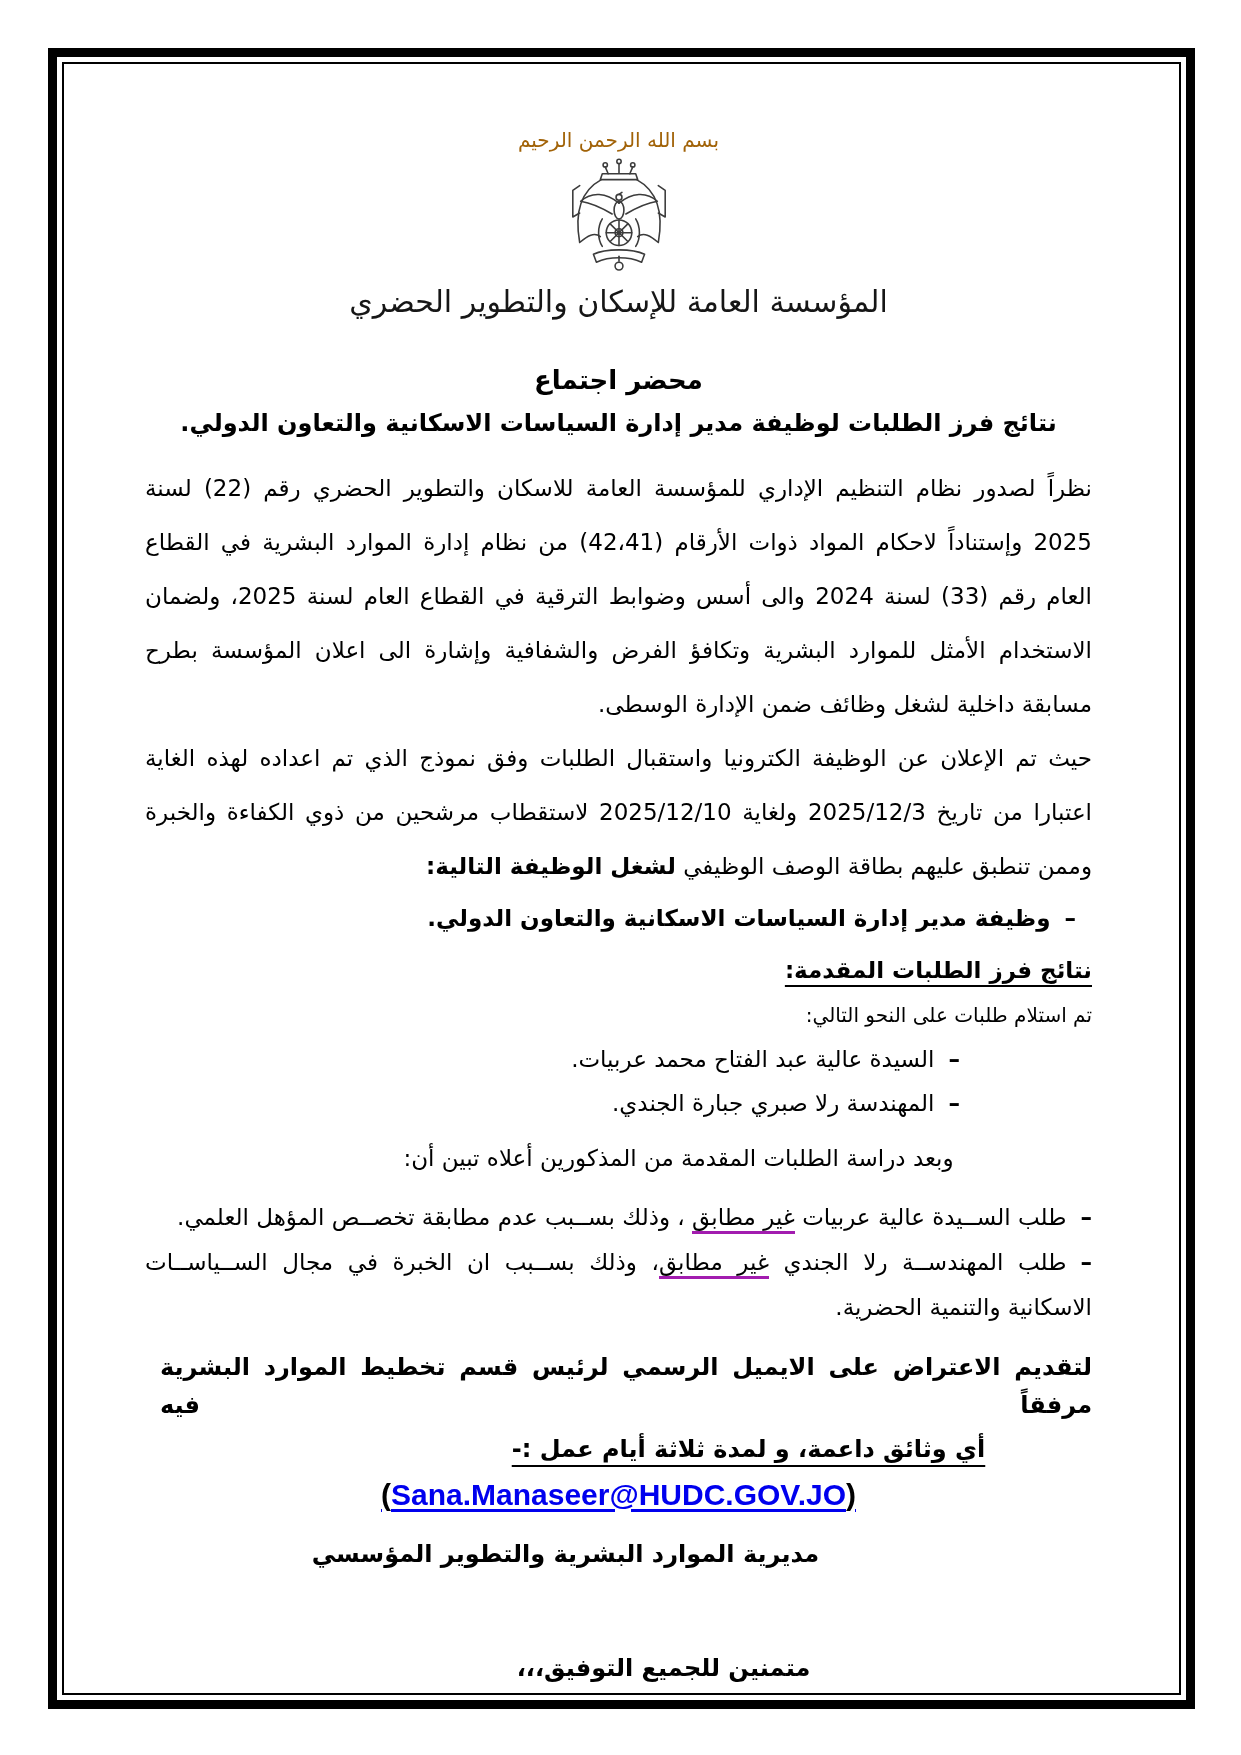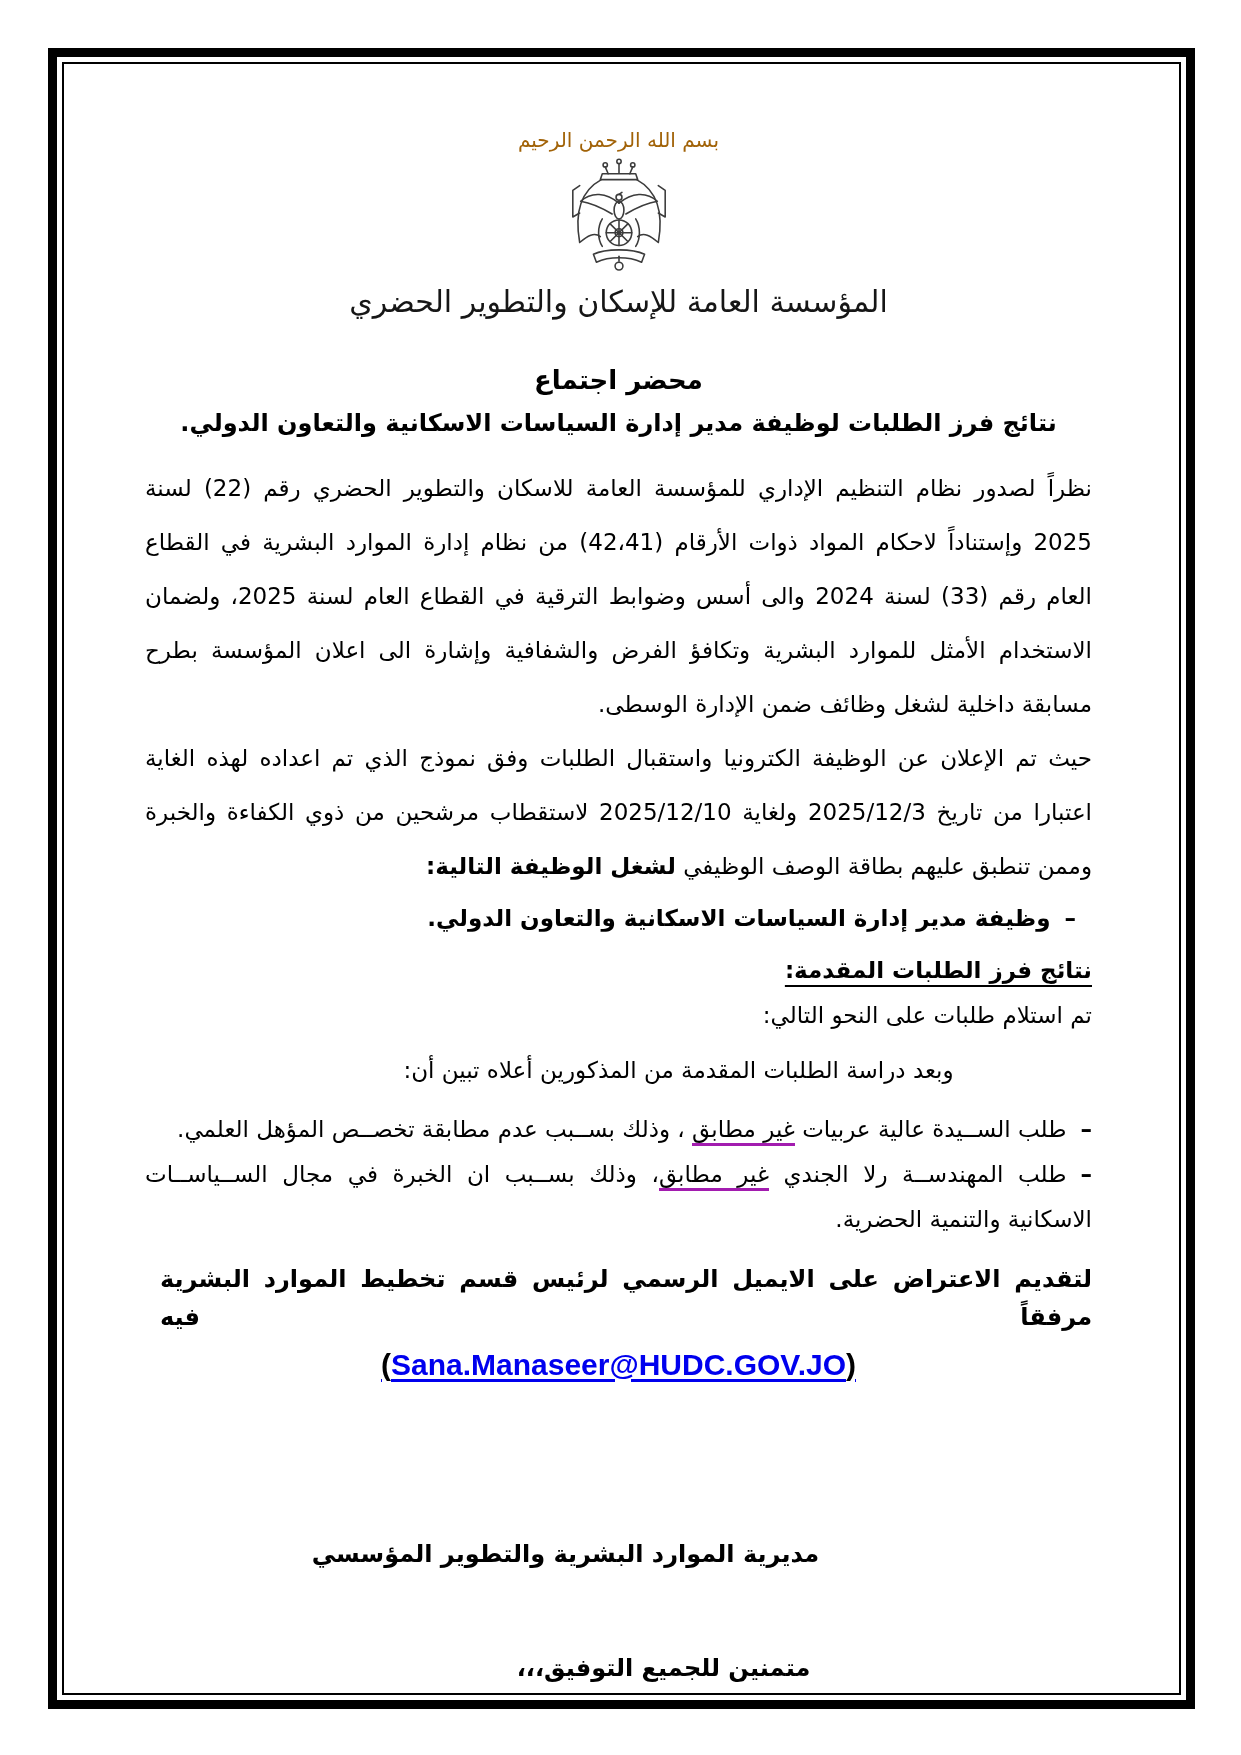--- a/index.html
+++ b/index.html
@@ -28,21 +28,21 @@
   .para { font-size:23px; line-height:54px; text-align:justify; margin:0; }
   .para.first { margin-top:24px; }
   .b { font-weight:bold; }
 
   .dash { display:inline-block; margin-left:14px; font-weight:bold; }
 
   .job-bullet { font-size:23px; line-height:46px; margin:2px 16px 0 0; font-weight:bold; }
 
   .results-heading { font-size:23px; line-height:46px; margin:6px 0 0 0; font-weight:bold;
     text-decoration:underline; text-decoration-thickness:2px; text-underline-offset:7px; }
-  .received { font-size:23px; line-height:44px; margin:0; }
+  .received { font-size:20px; line-height:44px; margin:0; }
 
   .applicants { margin:0; }
   .applicant { font-size:23px; line-height:44px; margin:0; text-indent:66px; }
 
   .study { font-size:23px; line-height:46px; margin:10px 0 0 0; text-align:center;
     position:relative; right:-60px; }
 
   .results { margin-top:14px; }
   .result { font-size:23px; line-height:45px; margin:0; text-align:justify; }
   .status { font-weight:normal; border-bottom:3px solid #a21caf; padding-bottom:1px; }
@@ -123,30 +123,35 @@
     <p class="para first"><span>نظراً لصدور نظام التنظيم الإداري للمؤسسة العامة للاسكان والتطوير الحضري رقم (22) لسنة 2025 وإستناداً لاحكام المواد ذوات الأرقام </span><span dir="ltr">(42،41)</span><span> من نظام إدارة الموارد البشرية في القطاع العام رقم (33) لسنة 2024 والى أسس وضوابط الترقية في القطاع العام لسنة 2025، ولضمان الاستخدام الأمثل للموارد البشرية وتكافؤ الفرض والشفافية وإشارة الى اعلان المؤسسة بطرح مسابقة داخلية لشغل وظائف ضمن الإدارة الوسطى.</span></p>
 
     <p class="para"><span>حيث تم الإعلان عن الوظيفة الكترونيا واستقبال الطلبات وفق نموذج الذي تم اعداده لهذه الغاية اعتبارا من تاريخ 2025/12/3 ولغاية 2025/12/10 لاستقطاب مرشحين من ذوي الكفاءة والخبرة وممن تنطبق عليهم بطاقة الوصف الوظيفي </span><span class="b">لشغل الوظيفة التالية:</span></p>
 
     <p class="job-bullet"><span class="dash">–</span><span>وظيفة مدير إدارة السياسات الاسكانية والتعاون الدولي.</span></p>
 
     <p class="results-heading">نتائج فرز الطلبات المقدمة:</p>
 
     <p class="received">تم استلام طلبات على النحو التالي:</p>
 
+    <div class="applicants">
+      <p class="applicant"><span class="dash">–</span><span>السيدة عالية عبد الفتاح محمد عربيات.</span></p>
+      <p class="applicant"><span class="dash">–</span><span>المهندسة رلا صبري جبارة الجندي.</span></p>
+    </div>
 
     <p class="study">وبعد دراسة الطلبات المقدمة من المذكورين أعلاه تبين أن:</p>
 
     <div class="results">
       <p class="result"><span class="dash">–</span><span>طلب الســيدة عالية عربيات </span><span class="status">غير مطابق</span><span> ، وذلك بســبب عدم مطابقة تخصــص المؤهل العلمي.</span></p>
       <p class="result"><span class="dash">–</span><span>طلب المهندســة رلا الجندي </span><span class="status">غير مطابق</span><span>، وذلك بســبب ان الخبرة في مجال الســياســات الاسكانية والتنمية الحضرية.</span></p>
     </div>
 
     <p class="obj1">لتقديم الاعتراض على الايميل الرسمي لرئيس قسم تخطيط الموارد البشرية مرفقاً فيه</p>
 
+    <p class="obj2">أي وثائق داعمة، و لمدة ثلاثة أيام عمل :-</p>
 
     <p class="email-line"><span class="email-wrap"><span class="paren">(</span><a class="email" href="#">Sana.Manaseer@HUDC.GOV.JO</a><span class="paren">)</span></span></p>
 
   </div>
 
   <p class="directorate">مديرية الموارد البشرية والتطوير المؤسسي</p>
 
   <p class="wishes">متمنين للجميع التوفيق،،،</p>
 </div>
 

